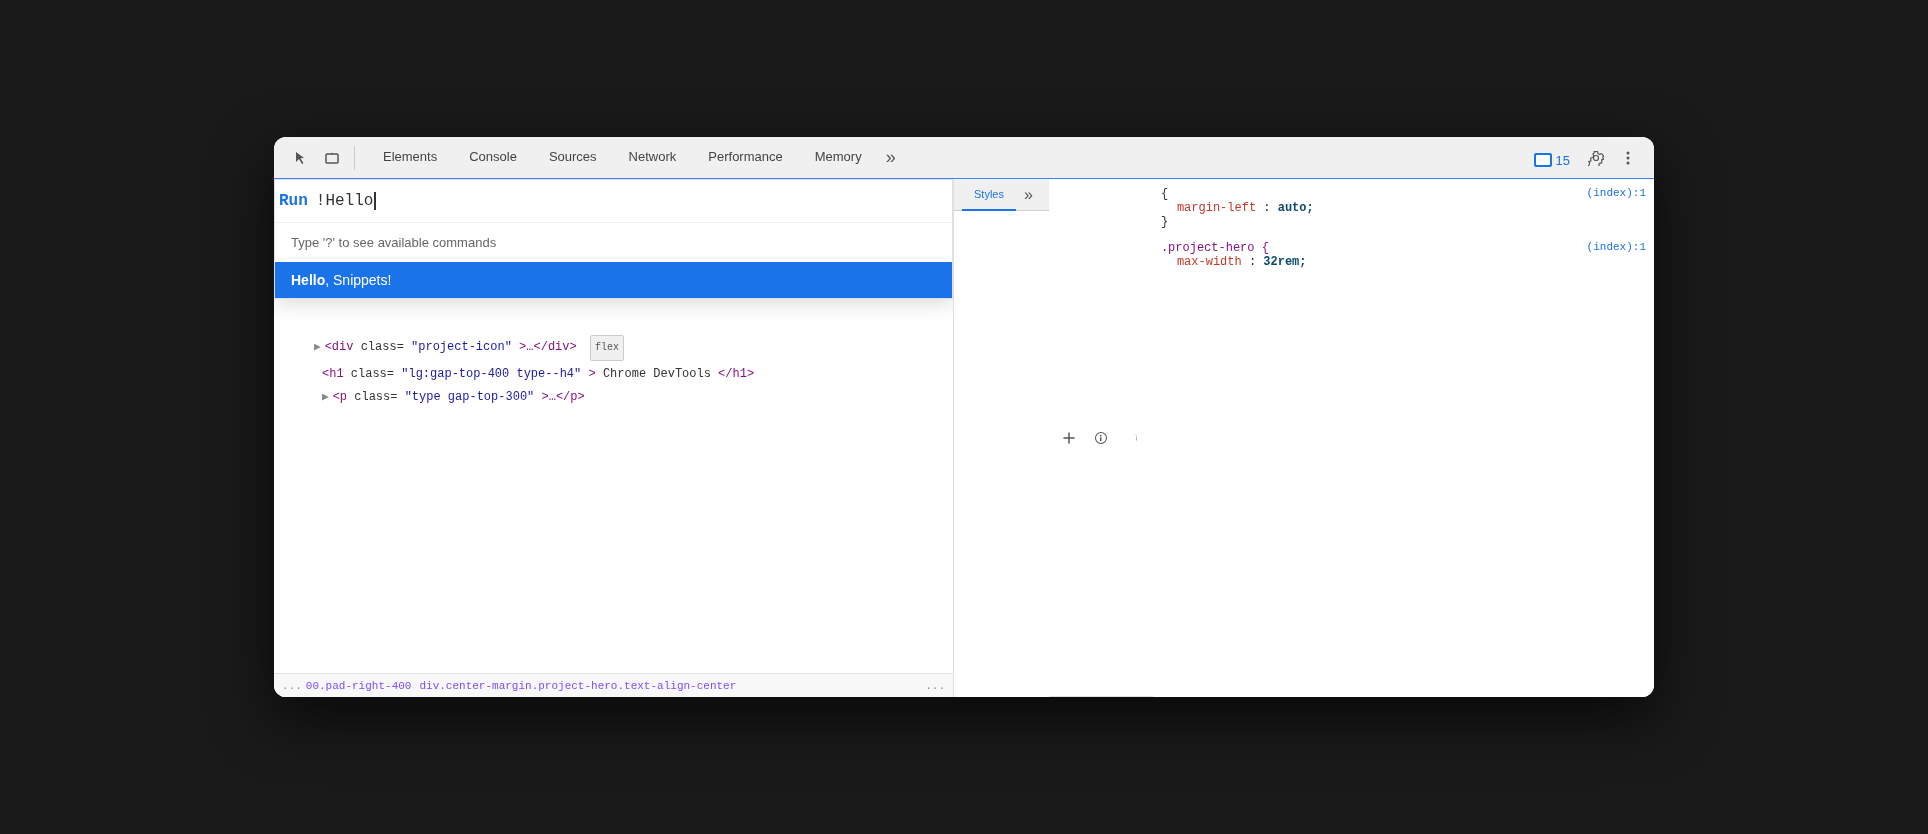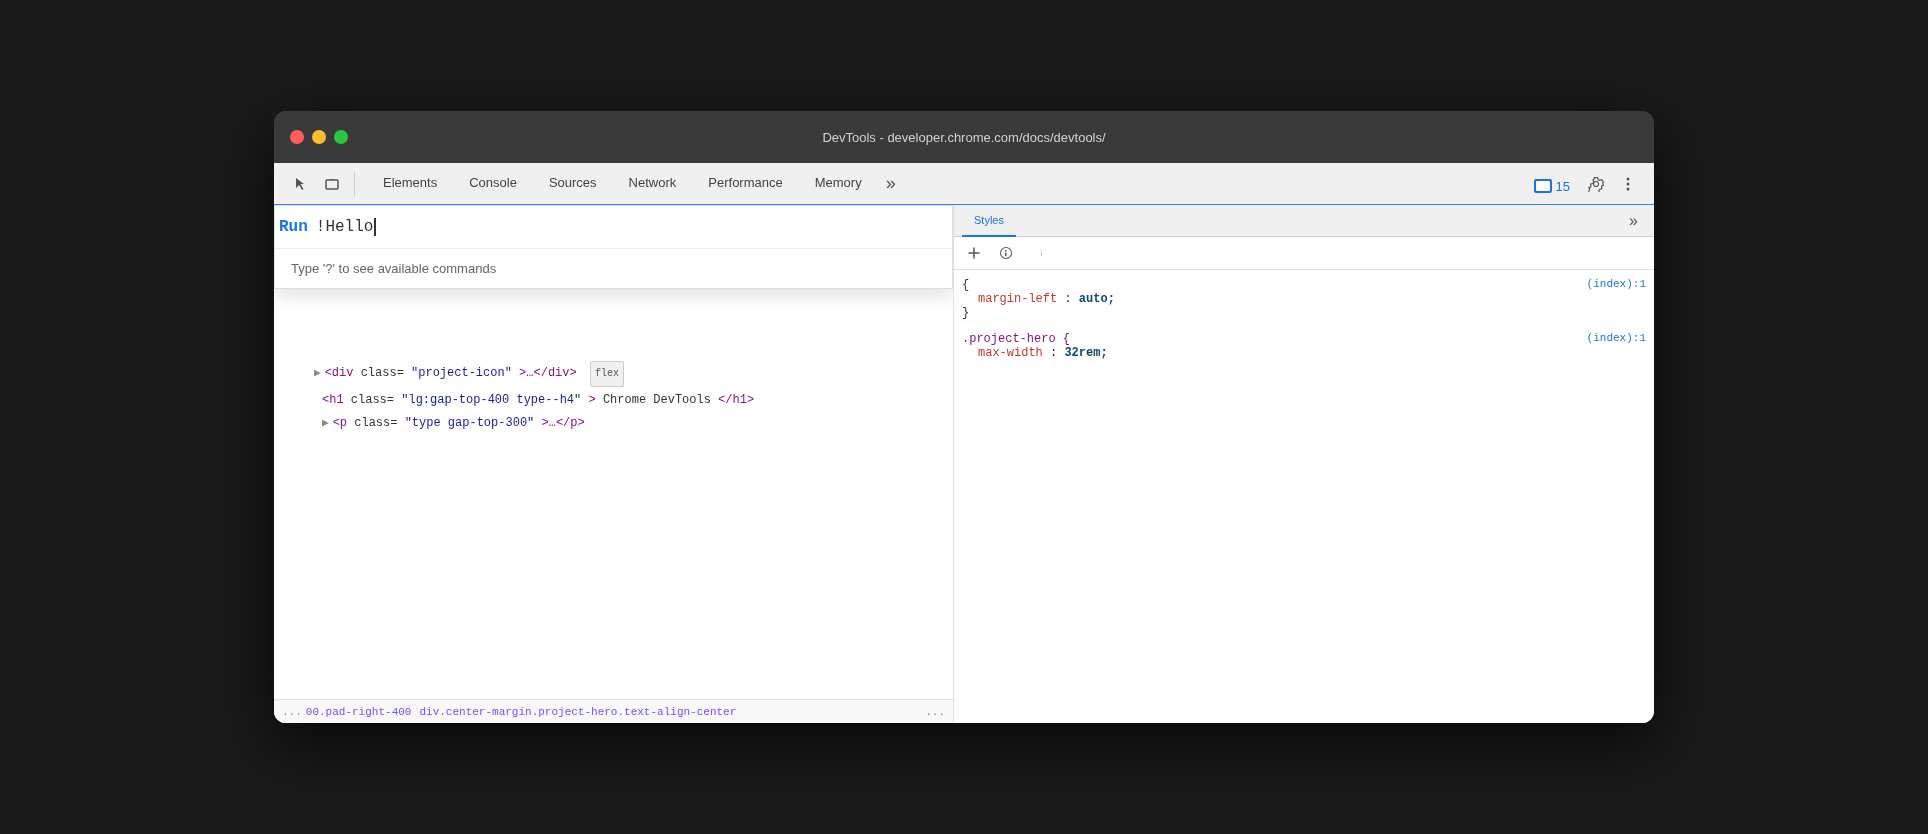--- a/index.html
+++ b/index.html
@@ -316,21 +316,21 @@
 
     .breadcrumb-sep {
       color: #888;
       margin: 0 4px;
     }
 
     
     .right-panel {
       flex: 1;
       display: flex;
-      flex-direction: column;
+      flex-direction: row;
       overflow: hidden;
       background: #fff;
     }
 
     .right-panel-tabs {
       height: 32px;
       background: #f0f0f0;
       border-bottom: 1px solid #d0d0d0;
       display: flex;
       align-items: center;
@@ -420,28 +420,20 @@
 
     .style-brace {
       color: #333;
     }
   </style>
 </head>
 <body>
 
 <div class="window-wrapper">
 
-  <div class="title-bar">
-    <div class="traffic-lights">
-      <div class="traffic-light close"></div>
-      <div class="traffic-light minimize"></div>
-      <div class="traffic-light maximize"></div>
-    </div>
-    <div class="title-bar-title">DevTools - developer.chrome.com/docs/devtools/</div>
-  </div>
 
   <div class="devtools">
 
     <div class="tab-bar">
       <div class="tab-bar-icons">
         <div class="icon-btn">
           <svg width="16" height="16" viewBox="0 0 16 16" fill="none">
             <path d="M4 2L4 12L7 9L10 14L11.5 13.3L8.5 8.3L12 8L4 2Z" fill="#555"></path>
           </svg>
         </div>
@@ -546,20 +538,23 @@
           </div>
 
           <div class="command-menu">
             <div class="command-input-row">
               <span class="command-run-label">Run</span>
               <span class="command-input-text">
                 <span>!Hello</span><span class="command-cursor"></span>
               </span>
             </div>
             <div class="command-hint">Type '?' to see available commands</div>
+            <div class="command-item selected">
+              <span class="command-item-bold">Hello</span><span>, Snippets!</span>
+            </div>
           </div>
 
         </div>
 
         <div class="breadcrumb-bar">
           <span class="breadcrumb-dots">...</span>
           <span class="breadcrumb-item">00.pad-right-400</span>
           <span class="breadcrumb-sep"> </span>
           <span class="breadcrumb-item">div.center-margin.project-hero.text-align-center</span>
           <span style="margin-left: auto; color: #888;">...</span>

